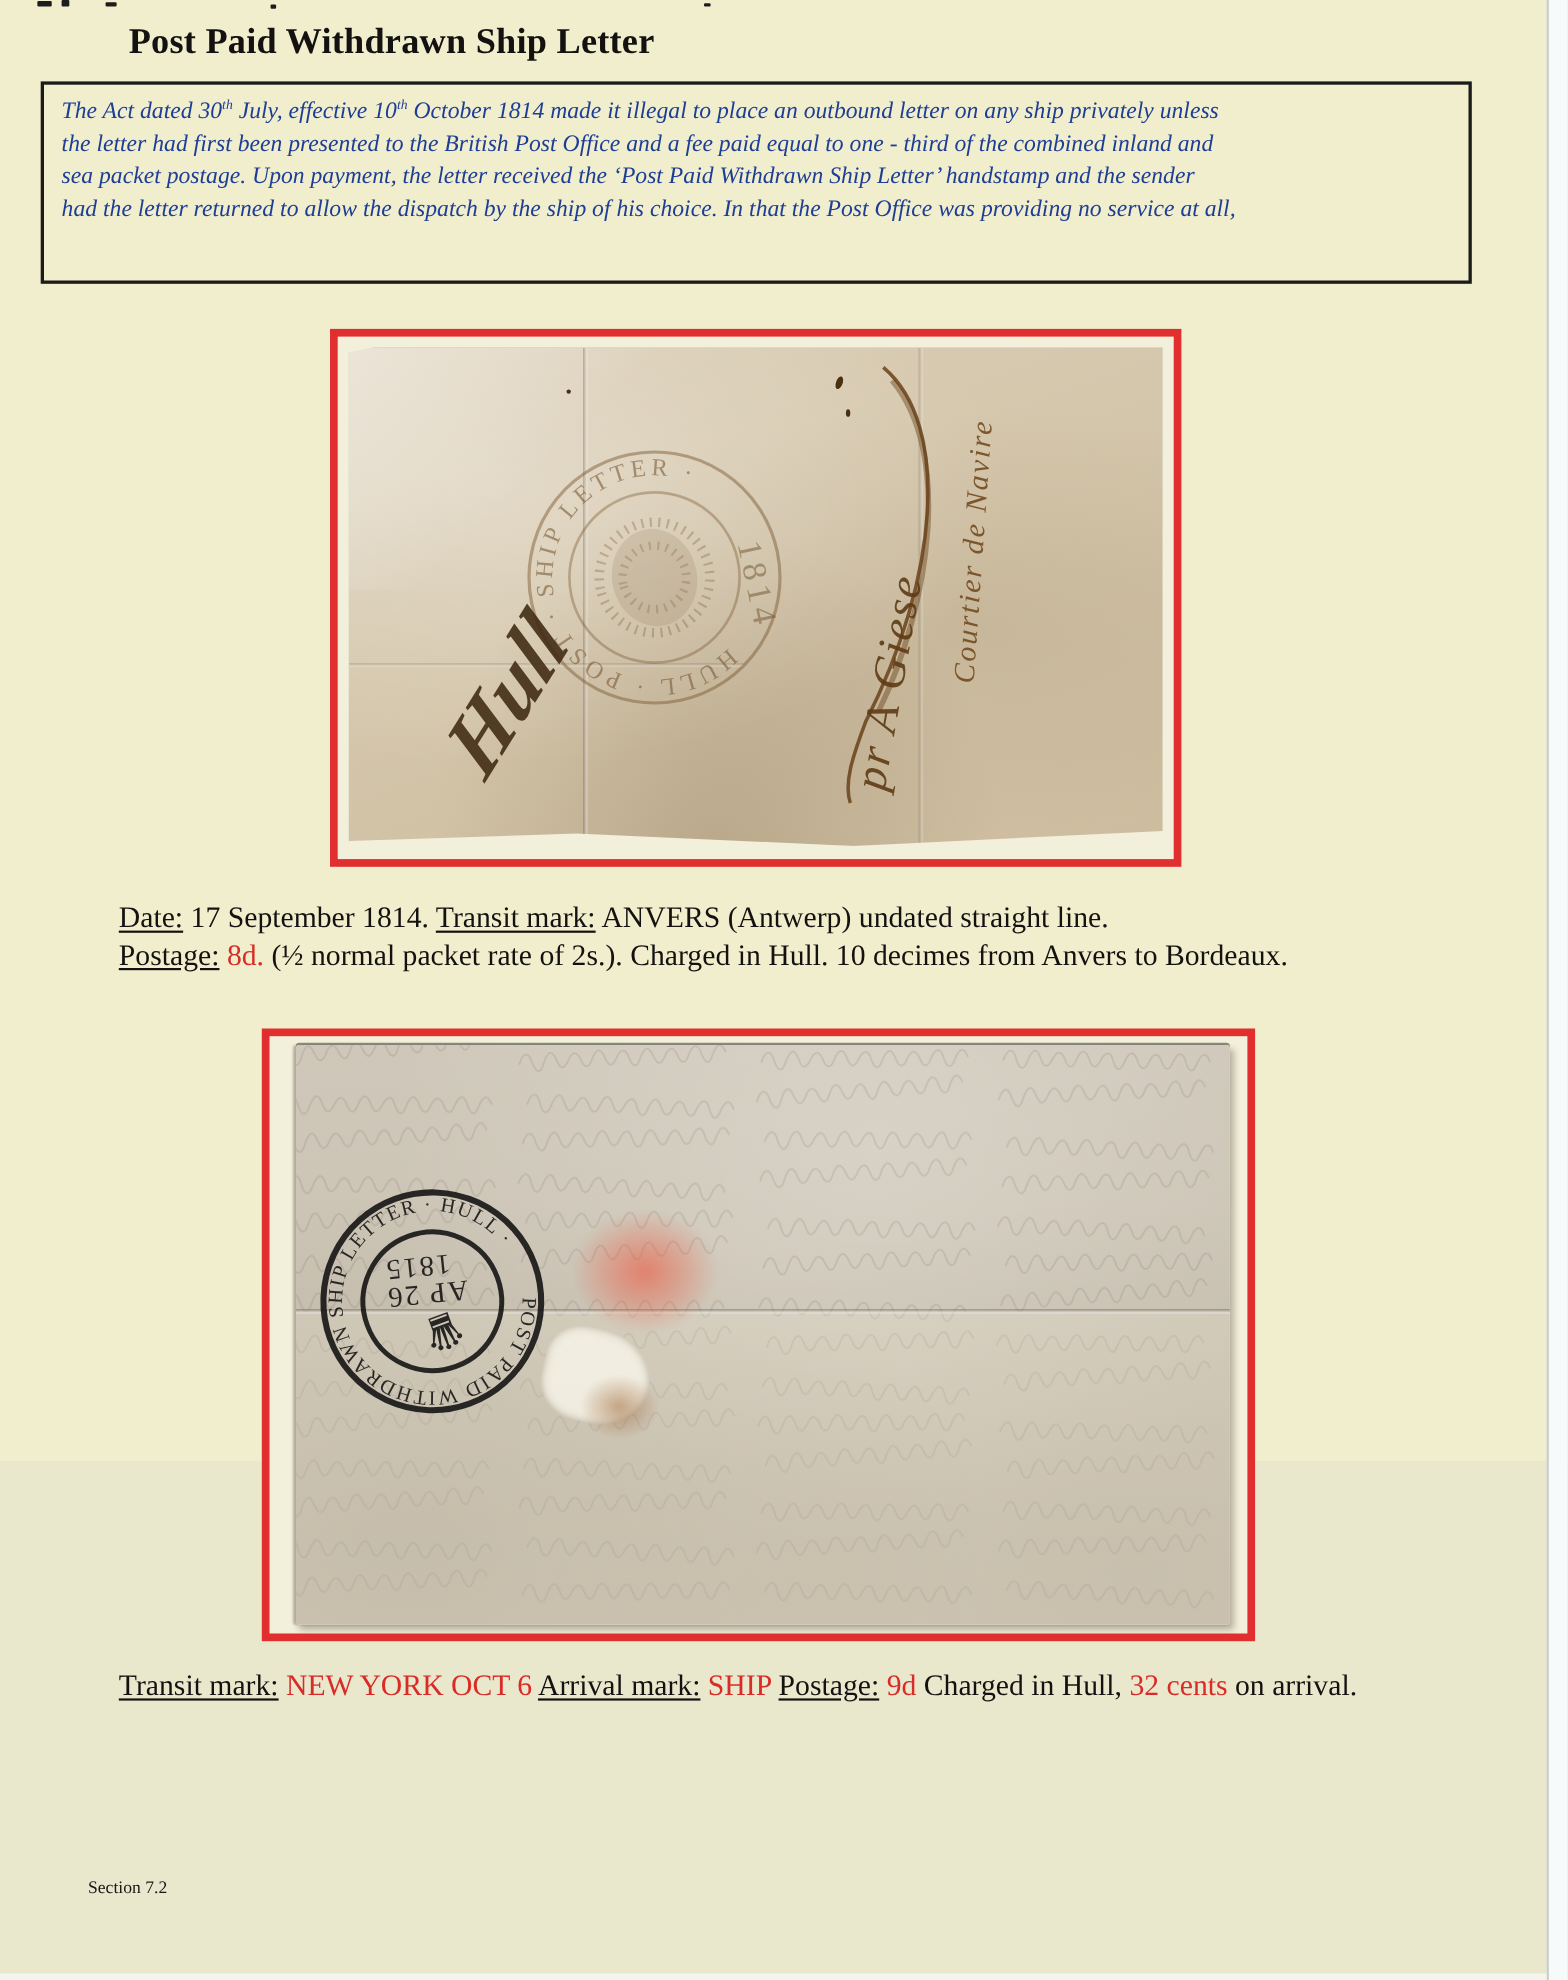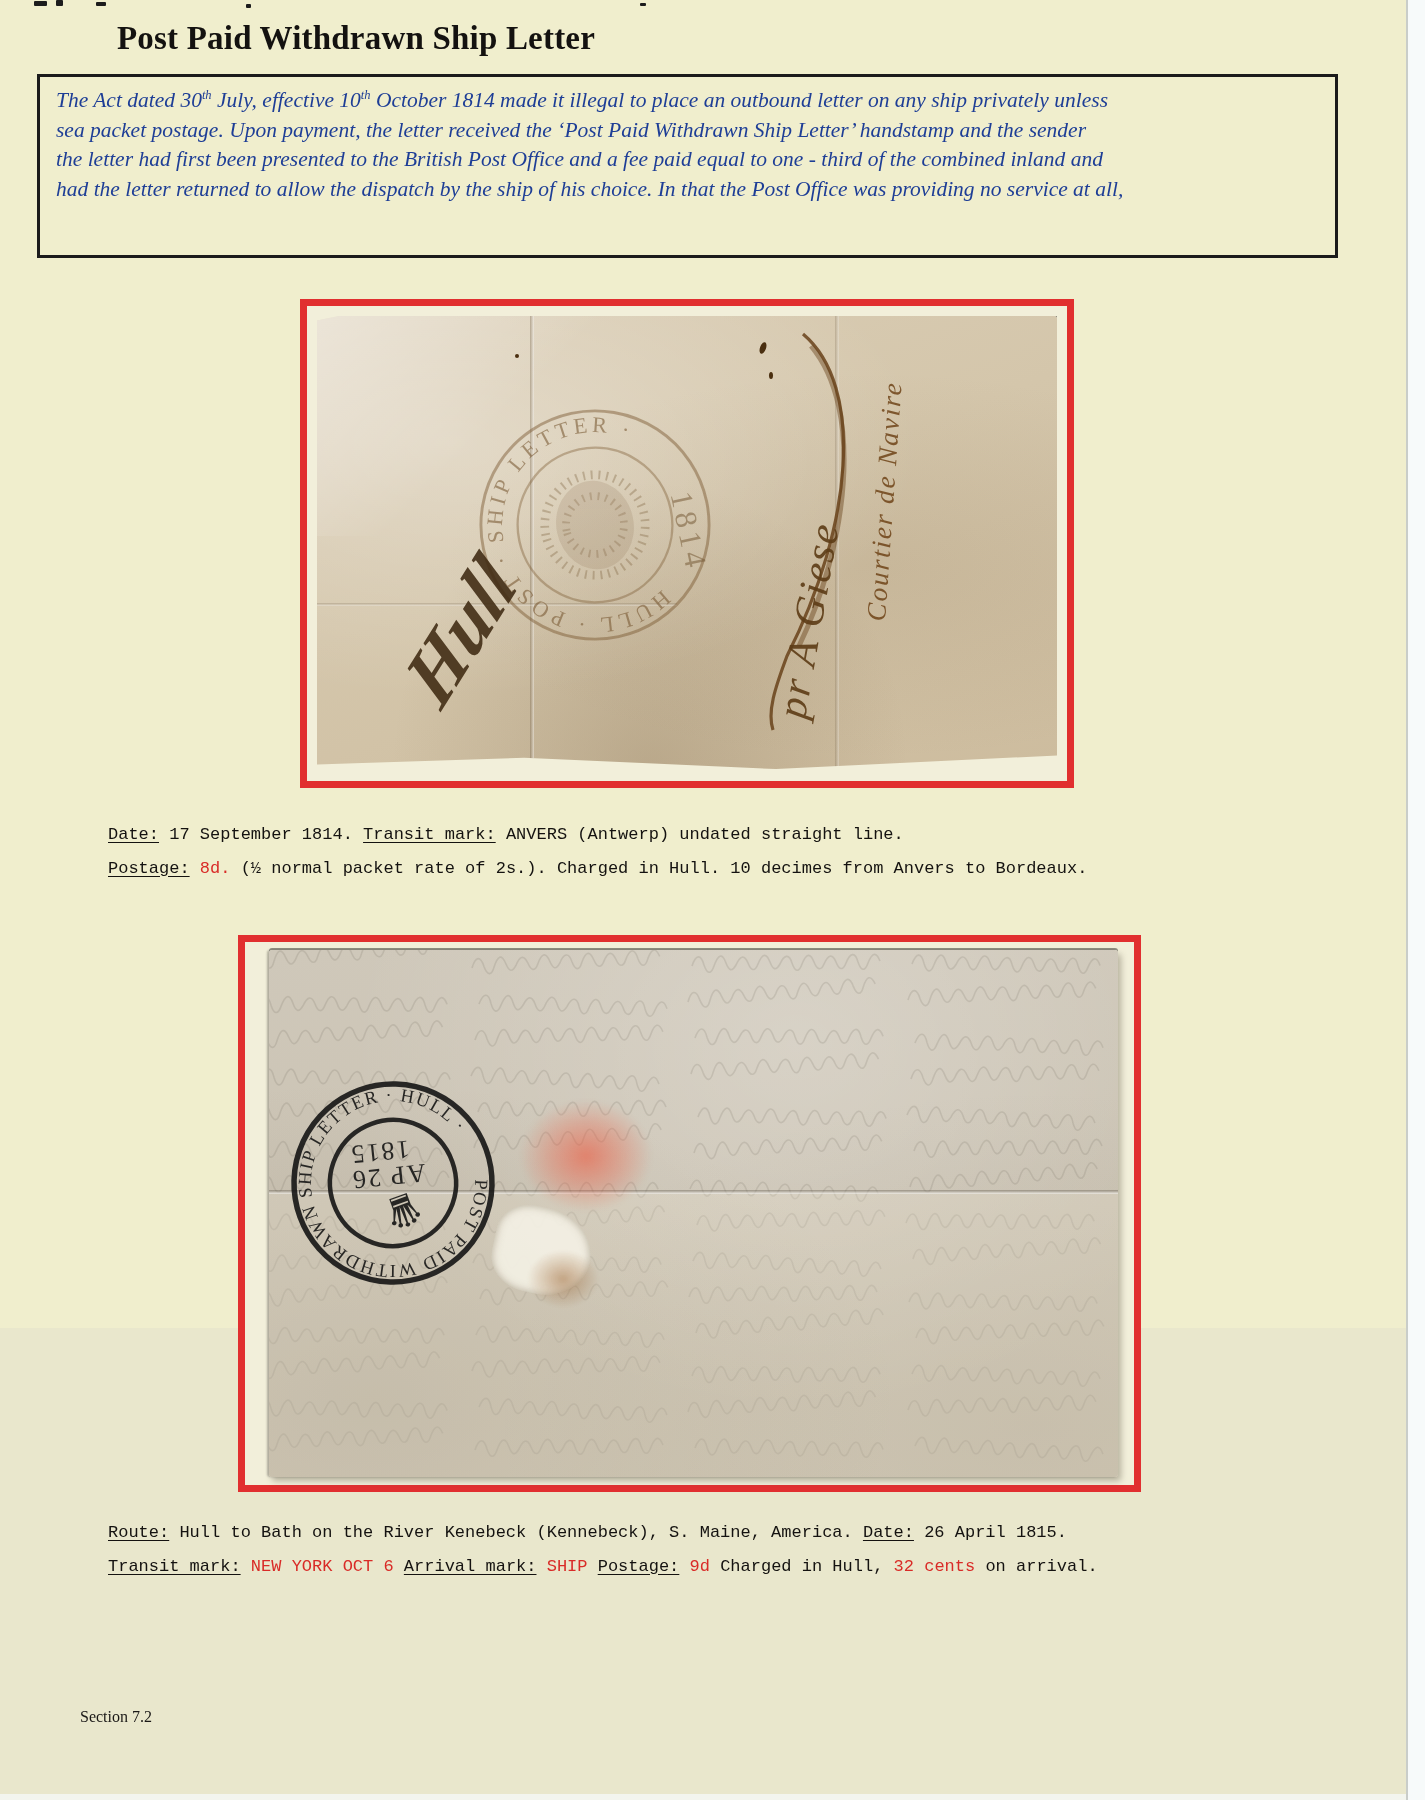--- a/index.html
+++ b/index.html
@@ -14,21 +14,21 @@
 
   
   .title{left:117px;top:20px;font-size:33px;font-weight:bold;letter-spacing:.2px;color:#141210;}
 
   
   .intro-box{left:37px;top:74px;width:1301px;height:184px;border:3px solid #1b1b1b;box-sizing:border-box;background:transparent;}
   .intro-text{position:absolute;left:16px;top:9px;right:10px;color:#1e3e96;font-style:italic;font-size:21.5px;}
   .intro-text .ln{line-height:29.6px;white-space:nowrap;}
 
   
-  .caption{font-size:17px;color:#141210;font-family:Liberation Mono, monospace;}
+  .caption{font-size:27px;color:#141210;}
   .caption .ln{line-height:33.5px;white-space:nowrap;}
   .u{text-decoration:underline;text-underline-offset:3px;}
   .red{color:#d92b27;}
   sup{font-size:.58em;line-height:0;}
 
   
   .cover{border:7px solid #e12f2f;background:#f2efda;box-sizing:border-box;}
   .cover1{left:300px;top:299px;width:774px;height:489px;padding:10px 10px 12px 10px;}
   .cover2{left:238px;top:935px;width:903px;height:557px;padding:8px 16px 8px 24px;}
   .letter{position:relative;width:100%;height:100%;overflow:hidden;}
@@ -79,22 +79,22 @@
   <div class="abs edge-mark" style="left:56px;top:0;width:7px;height:6px;"></div>
   <div class="abs edge-mark" style="left:96px;top:2px;width:10px;height:4px;"></div>
   <div class="abs edge-mark" style="left:246px;top:4px;width:5px;height:4px;"></div>
   <div class="abs edge-mark" style="left:640px;top:3px;width:6px;height:3px;"></div>
 
   <div class="abs title">Post Paid Withdrawn Ship Letter</div>
 
   <div class="abs intro-box">
     <div class="intro-text">
       <div class="ln"><span>The Act dated 30</span><sup>th</sup><span> July, effective 10</span><sup>th</sup><span> October 1814 made it illegal to place an outbound letter on any ship privately unless</span></div>
+      <div class="ln"><span>the letter had first been presented to the British Post Office and a fee paid equal to one - third of the combined inland and</span></div>
       <div class="ln"><span>sea packet postage.  Upon payment, the letter received the ‘Post Paid Withdrawn Ship Letter’ handstamp and the sender</span></div>
-      <div class="ln"><span>the letter had first been presented to the British Post Office and a fee paid equal to one - third of the combined inland and</span></div>
       <div class="ln"><span>had the letter returned to allow the dispatch by the ship of his choice.  In that the Post Office was providing no service at all,</span></div>
     </div>
   </div>
 
   <div class="abs cover cover1">
     <div class="letter letter1">
       <div class="abs diag-light"></div>
       <div class="abs fold-v" style="left:213px;"></div>
       <div class="abs fold-v" style="left:518px;opacity:.7;"></div>
       <div class="abs crease-h" style="left:0;top:287px;width:360px;"></div>
@@ -223,20 +223,19 @@
         </g>
       </svg>
 
       <div class="abs wax" style="left:251px;top:150px;width:132px;height:112px;"></div>
       <div class="abs wax-tear" style="left:224px;top:258px;width:98px;height:86px;"></div>
       <div class="abs stain" style="left:258px;top:300px;width:72px;height:58px;"></div>
     </div>
   </div>
 
   <div class="abs caption" style="left:108px;top:1516px;">
-    <div class="ln"><span class="u">Route:</span><span>  Hull to Bath on the River Kenebeck (Kennebeck), S. Maine, America.  </span><span class="u">Date:</span><span>  26 April 1815.</span></div>
     <div class="ln"><span class="u">Transit mark:</span><span>  </span><span class="red">NEW YORK OCT 6</span><span>  </span><span class="u">Arrival mark:</span><span>  </span><span class="red">SHIP</span><span>  </span><span class="u">Postage:</span><span>  </span><span class="red">9d</span><span> Charged in Hull, </span><span class="red">32 cents</span><span> on arrival.</span></div>
   </div>
 
 
   <div class="abs section-label">Section 7.2</div>
 
 </div>
 
 </body></html>

